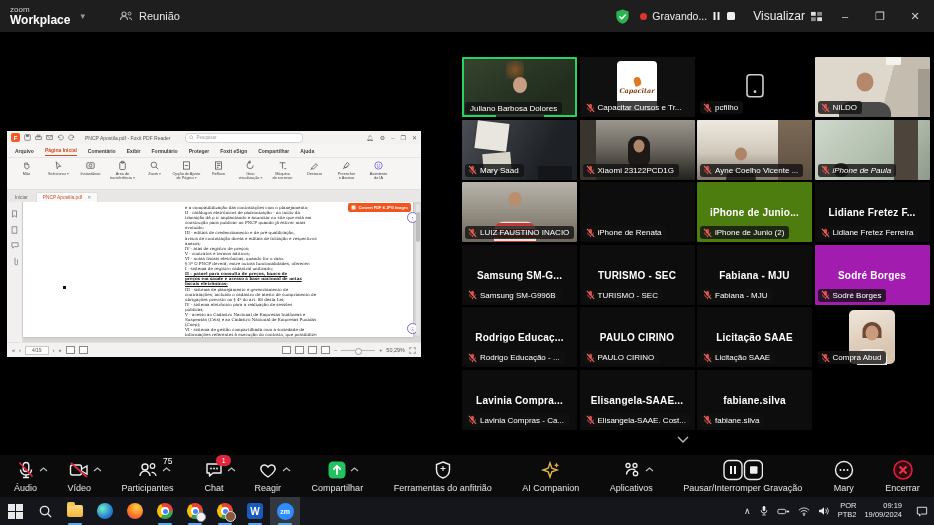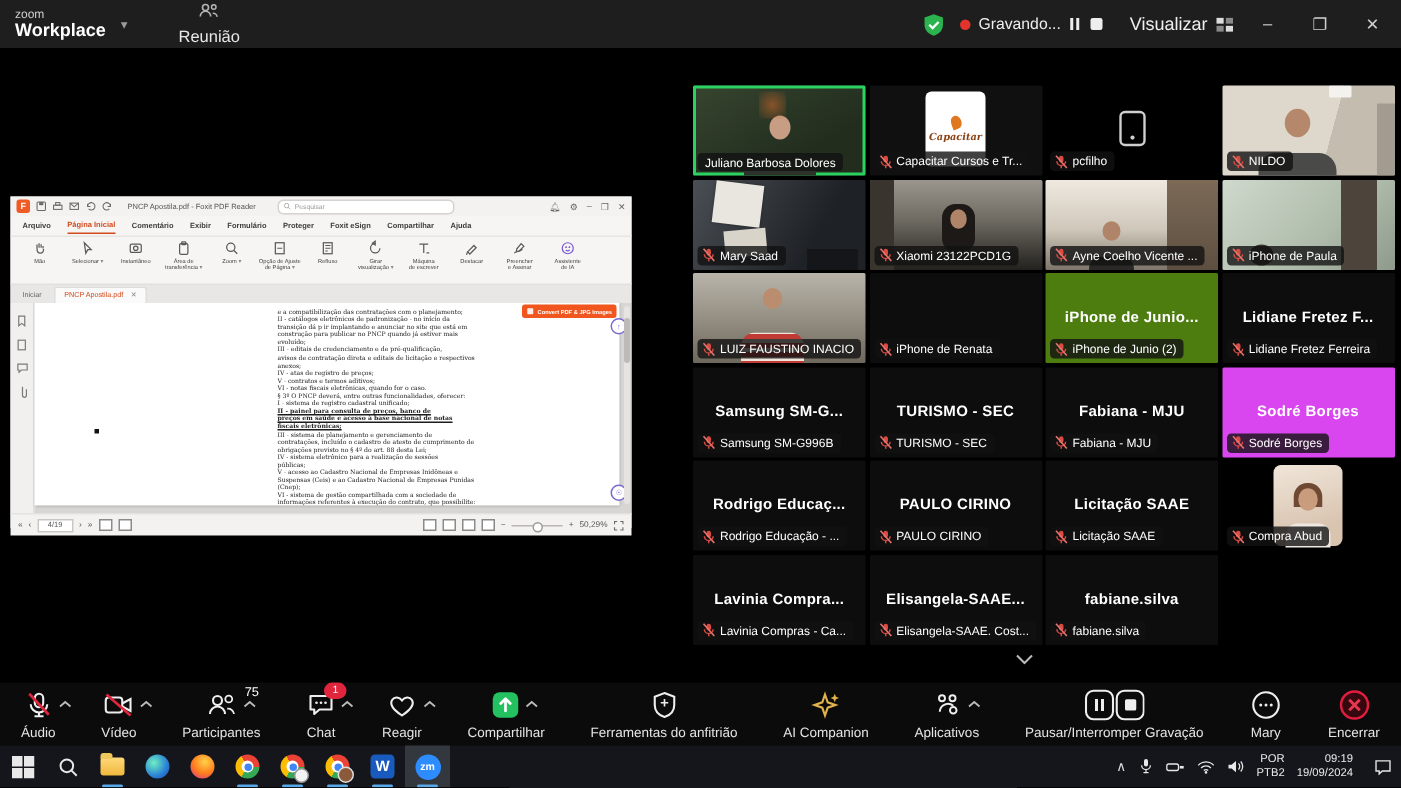--- a/index.html
+++ b/index.html
@@ -7,21 +7,21 @@
        font-family:"Liberation Sans",sans-serif;-webkit-font-smoothing:antialiased;}
   svg{display:block}
   
   #titlebar{position:absolute;left:0;top:0;width:934px;height:32px;background:#1e1e1e;
             display:flex;align-items:center;color:#eee;}
   .tb-left{display:flex;align-items:center;gap:6px;padding-left:10px;}
   .brand{line-height:1;}
   .brand .b1{font-size:8px;color:#cfcfcf;}
   .brand .b2{font-size:12px;font-weight:bold;color:#fff;}
   .tb-chev{color:#9a9a9a;font-size:9px;margin:0 4px;}
-  .meeting-tab{display:flex;align-items:center;gap:6px;margin-left:24px;color:#e8e8e8;font-size:11px;flex-direction:column;}
+  .meeting-tab{display:flex;align-items:center;gap:6px;margin-left:24px;color:#e8e8e8;font-size:11px;}
   .share-pill{position:absolute;left:272px;top:4px;height:24px;background:#3e3e3e;border-radius:7px;
               display:flex;align-items:center;gap:7px;padding:0 6px;font-size:10.5px;color:#f0f0f0;}
   .pill-thumb{width:16px;height:16px;border-radius:3px;background:linear-gradient(140deg,#39503a,#15201a 70%);}
   .pill-dots{width:15px;height:15px;border-radius:50%;border:1px solid #9a9a9a;color:#cfcfcf;
              display:flex;align-items:center;justify-content:center;font-size:8px;line-height:1;}
   .tb-right{position:absolute;right:0;top:0;height:32px;display:flex;align-items:center;gap:9px;padding-right:6px;}
   .rec-group{display:flex;align-items:center;gap:5px;font-size:10.5px;color:#eee;}
   .rec-dot{width:7px;height:7px;border-radius:50%;background:#e0342c;}
   .rec-btn{color:#eee;}
   .view-group{display:flex;align-items:center;gap:5px;font-size:12px;color:#eee;margin-left:8px;}
@@ -568,21 +568,21 @@
               <svg width="9" height="10" viewBox="0 0 9 10">
                 <rect x="3" y="0.8" width="3" height="4.6" rx="1.5" fill="#d84a42"></rect>
                 <path d="M1.6 4.5 a2.9 2.9 0 0 0 5.8 0" fill="none" stroke="#d84a42" stroke-width="1"></path>
                 <path d="M4.5 7.6 v1.6" stroke="#d84a42" stroke-width="1"></path>
                 <path d="M1 0.8 L8.2 9" stroke="#e8736c" stroke-width="1.1"></path>
               </svg>
             </span>
             <span>Ayne Coelho Vicente ...</span>
           </div>
         </div>
-        <div class="tile" style="background: linear-gradient(135deg, rgb(207, 216, 204) 0%, rgb(174, 187, 170) 60%, rgb(141, 154, 140) 100%);">
+        <div class="tile" style="background: linear-gradient(135deg, rgb(207, 216, 204) 0%, rgb(174, 187, 170) 60%, rgb(141, 154, 140) 100%); font-style: italic;">
           <div class="dv" style="right: 10%; top: 0px; width: 24px; height: 100%; background: rgb(77, 69, 60);"></div>
           <div class="dv" style="left: 16%; top: 72%; width: 16px; height: 14px; border-radius: 50%; background: rgb(58, 51, 44);"></div>
           <div class="nlabel">
             <span>
               <svg width="9" height="10" viewBox="0 0 9 10">
                 <rect x="3" y="0.8" width="3" height="4.6" rx="1.5" fill="#d84a42"></rect>
                 <path d="M1.6 4.5 a2.9 2.9 0 0 0 5.8 0" fill="none" stroke="#d84a42" stroke-width="1"></path>
                 <path d="M4.5 7.6 v1.6" stroke="#d84a42" stroke-width="1"></path>
                 <path d="M1 0.8 L8.2 9" stroke="#e8736c" stroke-width="1.1"></path>
               </svg>
@@ -681,21 +681,21 @@
               <svg width="9" height="10" viewBox="0 0 9 10">
                 <rect x="3" y="0.8" width="3" height="4.6" rx="1.5" fill="#d84a42"></rect>
                 <path d="M1.6 4.5 a2.9 2.9 0 0 0 5.8 0" fill="none" stroke="#d84a42" stroke-width="1"></path>
                 <path d="M4.5 7.6 v1.6" stroke="#d84a42" stroke-width="1"></path>
                 <path d="M1 0.8 L8.2 9" stroke="#e8736c" stroke-width="1.1"></path>
               </svg>
             </span>
             <span>Fabiana - MJU</span>
           </div>
         </div>
-        <div class="tile" style="background: #d946ef;">
+        <div class="tile" style="background: #a21caf;">
           <div class="cname">Sodré Borges</div>
           <div class="nlabel">
             <span>
               <svg width="9" height="10" viewBox="0 0 9 10">
                 <rect x="3" y="0.8" width="3" height="4.6" rx="1.5" fill="#d84a42"></rect>
                 <path d="M1.6 4.5 a2.9 2.9 0 0 0 5.8 0" fill="none" stroke="#d84a42" stroke-width="1"></path>
                 <path d="M4.5 7.6 v1.6" stroke="#d84a42" stroke-width="1"></path>
                 <path d="M1 0.8 L8.2 9" stroke="#e8736c" stroke-width="1.1"></path>
               </svg>
             </span>

